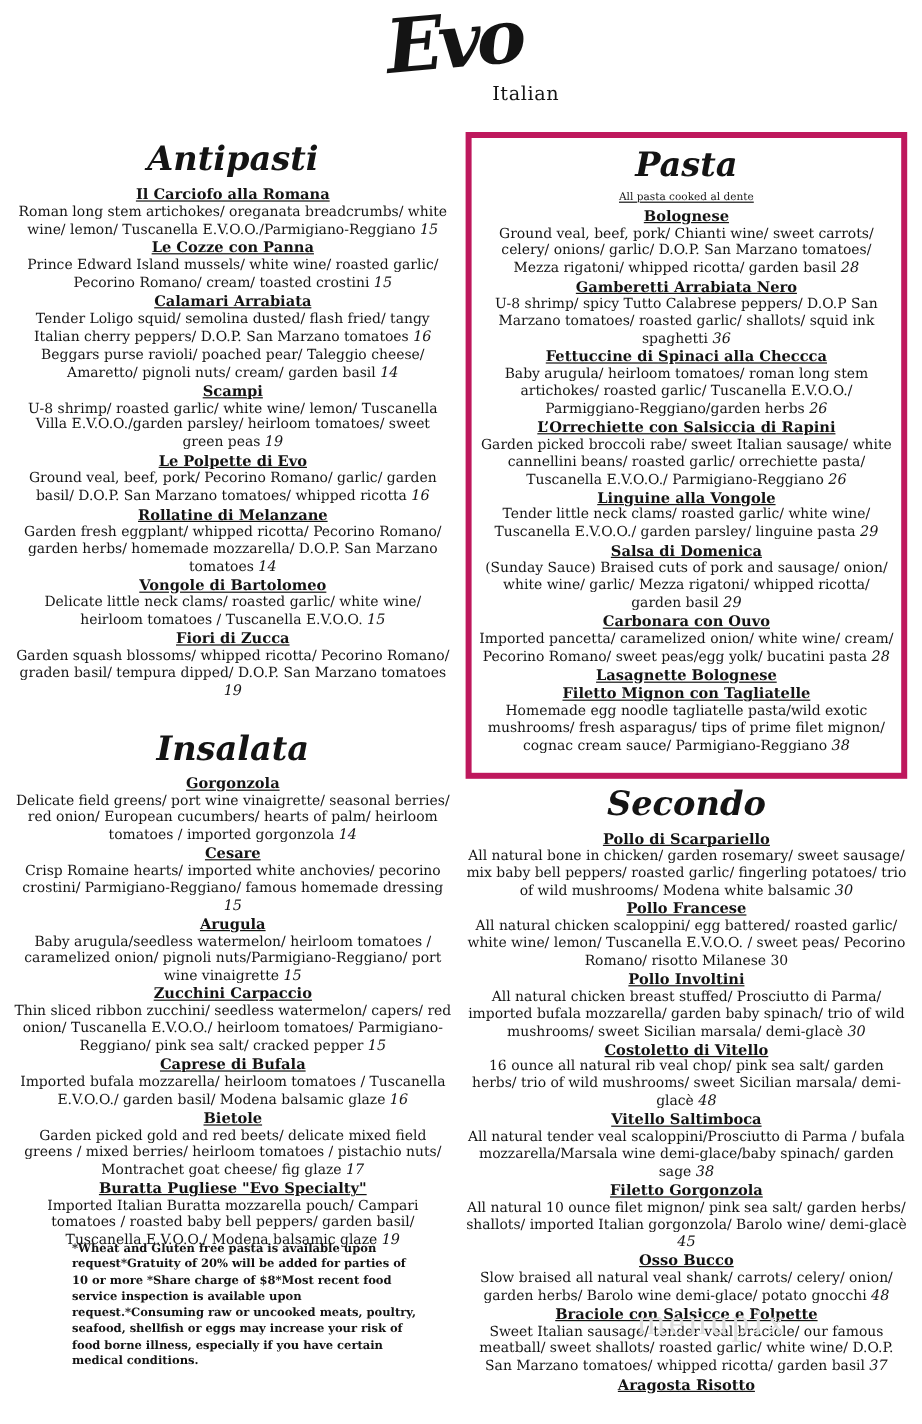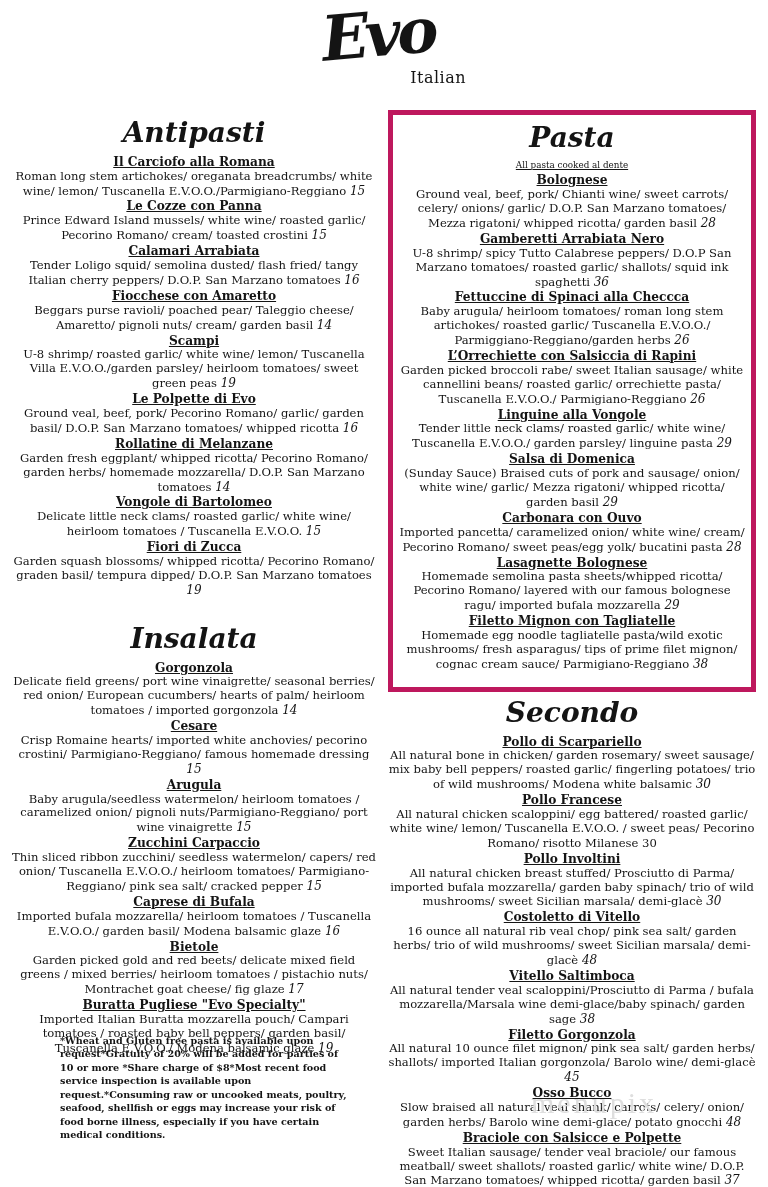--- a/index.html
+++ b/index.html
@@ -56,21 +56,20 @@
           <div class="item-name">Le Cozze con Panna</div>
           <div class="item-desc"><span>Prince Edward Island mussels/ white wine/ roasted garlic/ Pecorino Romano/ cream/ toasted crostini</span> <span class="price">15</span></div>
         </div>
 
         <div class="menu-item">
           <div class="item-name">Calamari Arrabiata</div>
           <div class="item-desc"><span>Tender Loligo squid/ semolina dusted/ flash fried/ tangy Italian cherry peppers/ D.O.P. San Marzano tomatoes</span> <span class="price">16</span></div>
         </div>
 
         <div class="menu-item">
-          <div class="item-name">Fiocchese con Amaretto</div>
           <div class="item-desc"><span>Beggars purse ravioli/ poached pear/ Taleggio cheese/ Amaretto/ pignoli nuts/ cream/ garden basil</span> <span class="price">14</span></div>
         </div>
 
         <div class="menu-item">
           <div class="item-name">Scampi</div>
           <div class="item-desc"><span>U-8 shrimp/ roasted garlic/ white wine/ lemon/ Tuscanella Villa E.V.O.O./garden parsley/ heirloom tomatoes/ sweet green peas</span> <span class="price">19</span></div>
         </div>
 
         <div class="menu-item">
           <div class="item-name">Le Polpette di Evo</div>
@@ -169,21 +168,20 @@
             <div class="item-desc"><span>(Sunday Sauce) Braised cuts of pork and sausage/ onion/ white wine/ garlic/ Mezza rigatoni/ whipped ricotta/ garden basil</span> <span class="price">29</span></div>
           </div>
 
           <div class="menu-item">
             <div class="item-name">Carbonara con Ouvo</div>
             <div class="item-desc"><span>Imported pancetta/ caramelized onion/ white wine/ cream/ Pecorino Romano/ sweet peas/egg yolk/ bucatini pasta</span> <span class="price">28</span></div>
           </div>
 
           <div class="menu-item">
             <div class="item-name">Lasagnette Bolognese</div>
-            <div class="item-desc"><span>Homemade semolina pasta sheets/whipped ricotta/ Pecorino Romano/ layered with our famous bolognese ragu/ imported bufala mozzarella</span> <span class="price">29</span></div>
           </div>
 
           <div class="menu-item">
             <div class="item-name">Filetto Mignon con Tagliatelle</div>
             <div class="item-desc"><span>Homemade egg noodle tagliatelle pasta/wild exotic mushrooms/ fresh asparagus/ tips of prime filet mignon/ cognac cream sauce/ Parmigiano-Reggiano</span> <span class="price">38</span></div>
           </div>
         </div>
     </div>
 
     <div class="secondo-block">

